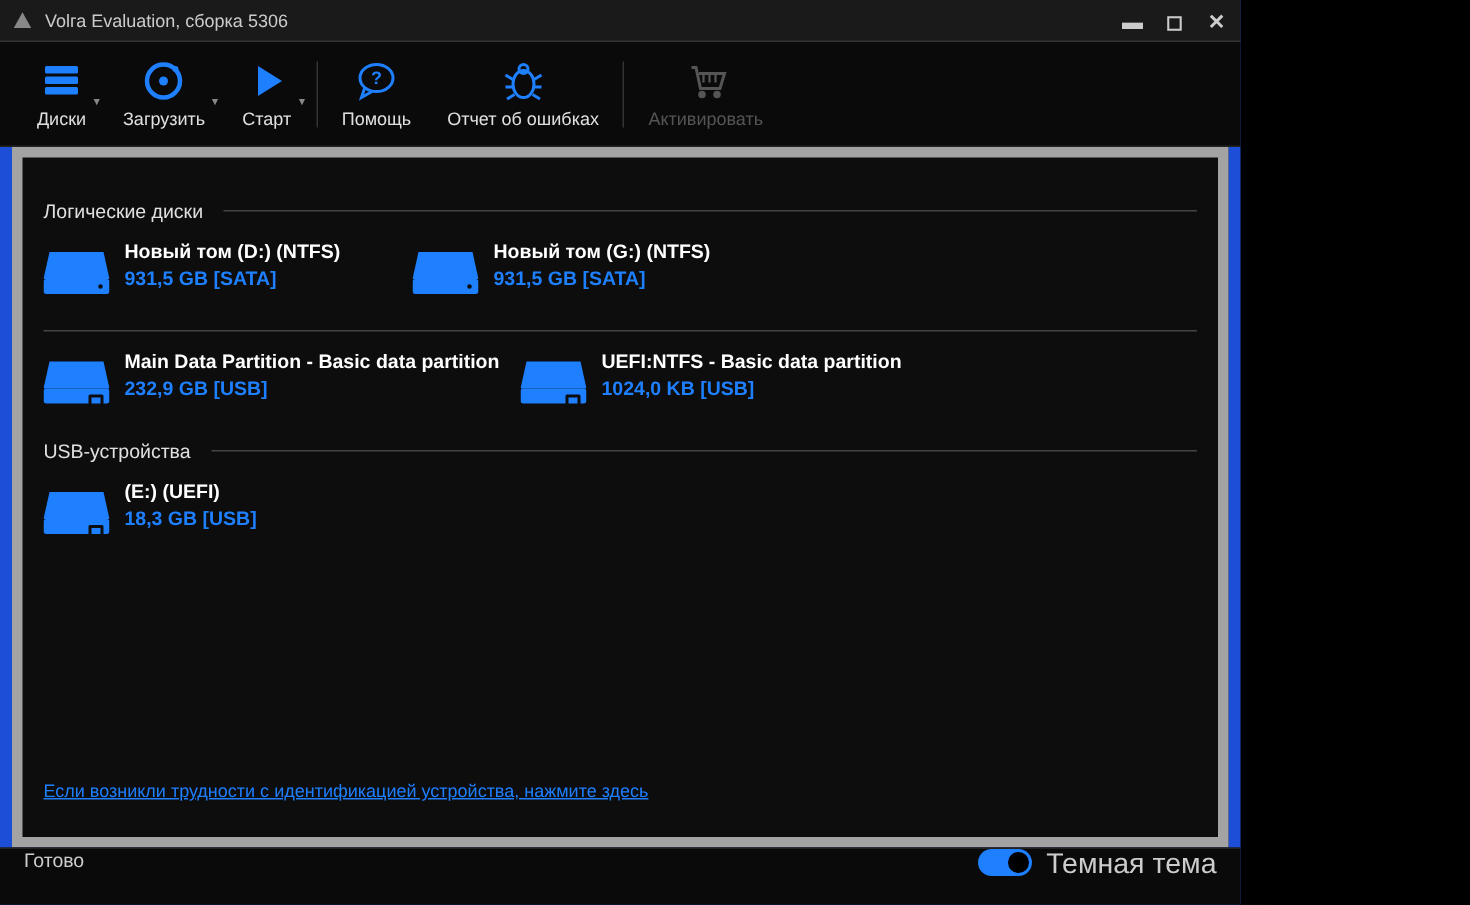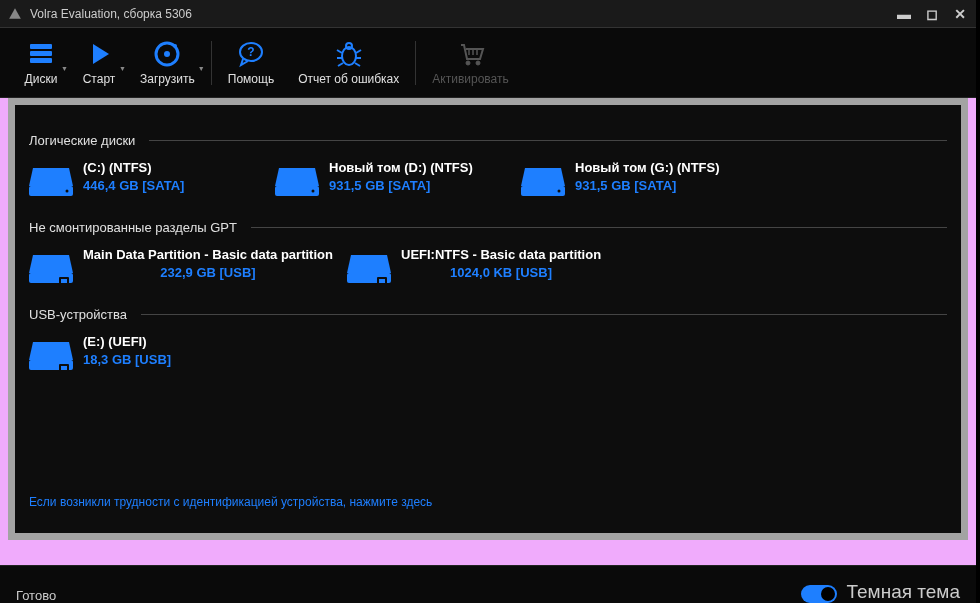--- a/index.html
+++ b/index.html
@@ -1,17 +1,17 @@
 <!DOCTYPE html>
 <html><head>
 <meta charset="utf-8">
 <style>
 * { margin: 0; padding: 0; box-sizing: border-box; font-family: -apple-system, "Segoe UI", Arial, sans-serif; }
 body { background: #000; width: 980px; height: 603px; overflow: hidden; }
-.window { width: 976px; height: 603px; background: #f0abfc; display: flex; flex-direction: column; }
+.window { width: 827px; height: 603px; background: #1d4ed8; display: flex; flex-direction: column; }
 .titlebar { height: 28px; background: #1a1a1a; display: flex; align-items: center; padding: 0 8px; border-bottom: 1px solid #333; }
 .titlebar-icon { width: 14px; height: 14px; margin-right: 8px; }
 .titlebar-text { color: #ccc; font-size: 12px; flex: 1; }
 .window-controls { display: flex; gap: 12px; }
 .window-controls span { color: #ccc; font-size: 14px; font-weight: bold; cursor: pointer; width: 16px; text-align: center; }
 
 .toolbar { height: 70px; background: #0a0a0a; display: flex; align-items: center; padding: 0 12px; gap: 0; border-bottom: 1px solid #222; }
 .tool-btn { display: flex; flex-direction: column; align-items: center; justify-content: center; padding: 6px 12px; cursor: pointer; color: #e0e0e0; font-size: 12px; position: relative; min-width: 58px; }
 .tool-btn.disabled { color: #555; justify-content: center; }
 .tool-btn.disabled svg { fill: #555; stroke: #555; }
@@ -19,29 +19,29 @@
 .tool-dropdown { position: absolute; right: 2px; bottom: 20px; color: #888; font-size: 7px; }
 .tool-sep { width: 1px; height: 44px; background: #333; margin: 0 4px; }
 
 .content { flex: 1; background: #0d0d0d; border: 7px solid #a3a3a3; margin: 0 8px 0 8px; padding: 24px 14px; overflow: auto; display: flex; flex-direction: column; }
 .section-header { display: flex; align-items: center; margin-bottom: 12px; margin-top: 4px; }
 .section-title { color: #e0e0e0; font-size: 13px; margin-right: 14px; white-space: nowrap; }
 .section-line { flex: 1; height: 1px; background: #444; }
 
 .drive-row { display: flex; flex-wrap: wrap; gap: 8px; margin-bottom: 16px; }
 .drive-item { display: flex; align-items: flex-start; width: 238px; cursor: pointer; }
-.drive-wide { width: 310px; text-align: center; }
+.drive-wide { width: 310px; }
 .drive-icon { width: 44px; height: 40px; margin-right: 10px; flex-shrink: 0; }
 .drive-name { color: #fff; font-size: 13px; font-weight: bold; margin-bottom: 3px; }
 .drive-size { color: #1e7fff; font-size: 13px; font-weight: bold; }
 
 .spacer { flex: 1; }
-.help-link { color: #1e7fff; font-size: 12px; cursor: pointer; }
-
-.statusbar { height: 38px; background: #0a0a0a; display: flex; align-items: flex-end; padding: 0 16px; border-top: 1px solid #222; margin-top: 25px; }
+.help-link { color: #1e7fff; font-size: 12px; text-decoration: underline; cursor: pointer; }
+
+.statusbar { height: 38px; background: #0a0a0a; display: flex; align-items: flex-start; padding: 0 16px; border-top: 1px solid #222; }
 .status-text { color: #ccc; font-size: 13px; flex: 1; }
 .toggle { width: 36px; height: 18px; background: #1e7fff; border-radius: 10px; position: relative; margin-right: 10px; cursor: pointer; }
 .toggle-knob { position: absolute; right: 2px; top: 2px; width: 14px; height: 14px; background: #000; border-radius: 50%; }
 .theme-label { color: #ccc; font-size: 19px; }
 </style>
 </head>
 <body>
 
 <div class="window">
   <div class="titlebar">
@@ -64,35 +64,35 @@
             <rect x="3" y="11" width="22" height="5" rx="1" fill="#1e7fff"></rect>
             <rect x="3" y="18" width="22" height="5" rx="1" fill="#1e7fff"></rect>
           </svg>
       </div>
       <span>Диски</span>
       <span class="tool-dropdown">▼</span>
     </div>
     <div class="tool-btn">
       <div class="tool-icon">
         <svg width="28" height="28" viewBox="0 0 28 28">
-            <path fill="#1e7fff" d="M8 4l16 10L8 24z"></path>
-          </svg>
-      </div>
-      <span>Старт</span>
-      <span class="tool-dropdown">▼</span>
-    </div>
-    <div class="tool-btn">
-      <div class="tool-icon">
-        <svg width="28" height="28" viewBox="0 0 28 28">
             <circle cx="14" cy="14" r="11" fill="none" stroke="#1e7fff" stroke-width="3"></circle>
             <circle cx="14" cy="14" r="3" fill="#1e7fff"></circle>
             <circle cx="22" cy="6" r="2" fill="#1e7fff"></circle>
           </svg>
       </div>
       <span>Загрузить</span>
+      <span class="tool-dropdown">▼</span>
+    </div>
+    <div class="tool-btn">
+      <div class="tool-icon">
+        <svg width="28" height="28" viewBox="0 0 28 28">
+            <path fill="#1e7fff" d="M8 4l16 10L8 24z"></path>
+          </svg>
+      </div>
+      <span>Старт</span>
       <span class="tool-dropdown">▼</span>
     </div>
     <div class="tool-sep"></div>
     <div class="tool-btn">
       <div class="tool-icon">
         <svg width="28" height="28" viewBox="0 0 28 28">
             <ellipse cx="14" cy="12" rx="11" ry="9" fill="none" stroke="#1e7fff" stroke-width="2"></ellipse>
             <path d="M6 19l-2 6l7-4" fill="none" stroke="#1e7fff" stroke-width="2"></path>
             <text x="14" y="16" fill="#1e7fff" font-size="12" text-anchor="middle" font-weight="bold">?</text>
           </svg>
@@ -136,50 +136,38 @@
       <div class="section-line"></div>
     </div>
     <div class="drive-row">
       <div class="drive-item">
         <svg class="drive-icon" viewBox="0 0 44 40">
             <path fill="#1e7fff" d="M4 8 L40 8 L44 26 L0 26 Z"></path>
             <rect x="0" y="26" width="44" height="10" rx="2" fill="#1e7fff"></rect>
             <circle cx="38" cy="31" r="1.5" fill="#0d0d0d"></circle>
           </svg>
         <div>
-            <div class="drive-name">(C:) (NTFS)</div>
-            <div class="drive-size">446,4 GB [SATA]</div>
-          </div>
-      </div>
-      <div class="drive-item">
-        <svg class="drive-icon" viewBox="0 0 44 40">
-            <path fill="#1e7fff" d="M4 8 L40 8 L44 26 L0 26 Z"></path>
-            <rect x="0" y="26" width="44" height="10" rx="2" fill="#1e7fff"></rect>
-            <circle cx="38" cy="31" r="1.5" fill="#0d0d0d"></circle>
-          </svg>
-        <div>
             <div class="drive-name">Новый том (D:) (NTFS)</div>
             <div class="drive-size">931,5 GB [SATA]</div>
           </div>
       </div>
       <div class="drive-item">
         <svg class="drive-icon" viewBox="0 0 44 40">
             <path fill="#1e7fff" d="M4 8 L40 8 L44 26 L0 26 Z"></path>
             <rect x="0" y="26" width="44" height="10" rx="2" fill="#1e7fff"></rect>
             <circle cx="38" cy="31" r="1.5" fill="#0d0d0d"></circle>
           </svg>
         <div>
             <div class="drive-name">Новый том (G:) (NTFS)</div>
             <div class="drive-size">931,5 GB [SATA]</div>
           </div>
       </div>
     </div>
 
     <div class="section-header">
-      <span class="section-title">Не смонтированные разделы GPT</span>
       <div class="section-line"></div>
     </div>
     <div class="drive-row">
       <div class="drive-item drive-wide">
         <svg class="drive-icon" viewBox="0 0 44 40">
             <path fill="#1e7fff" d="M4 8 L40 8 L44 26 L0 26 Z"></path>
             <rect x="0" y="26" width="44" height="10" rx="2" fill="#1e7fff"></rect>
             <rect x="30" y="30" width="10" height="8" rx="1" fill="#0d0d0d"></rect>
             <rect x="32" y="32" width="6" height="4" fill="#1e7fff"></rect>
           </svg>

